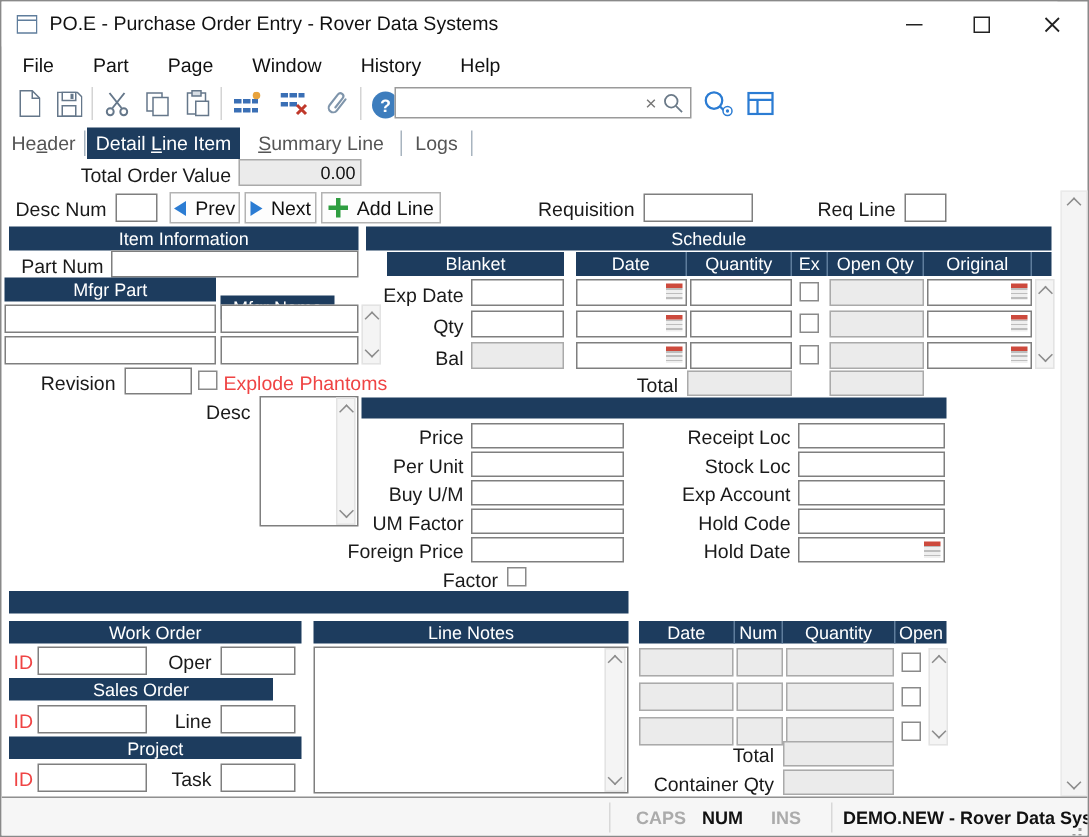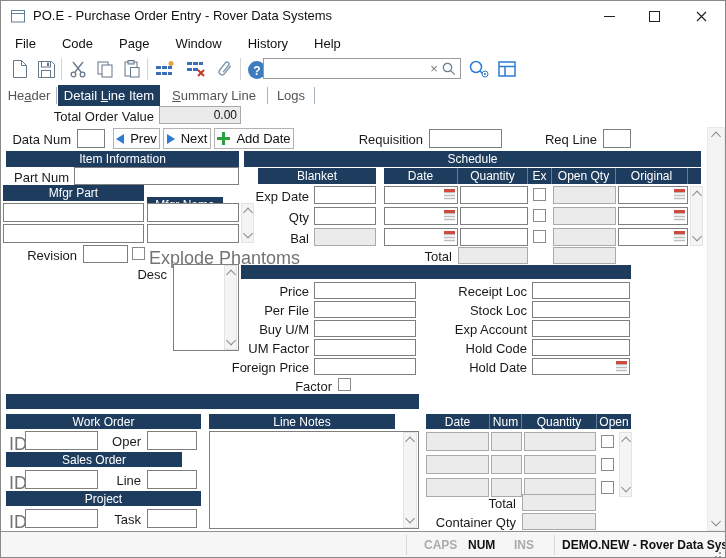--- a/index.html
+++ b/index.html
@@ -1,21 +1,21 @@
 <!DOCTYPE html>
 <html style="--header_navy: #1d3c5e; --accent_blue: #2b7cd3; --add_green: #2f9e41; --calendar_red: #cd4a3d; --disabled_grey: #ebebeb;"><head>
 <meta charset="utf-8">
 <style>
   html,body{margin:0;padding:0;background:#cfcfcf;}
   .win{position:relative;width:726px;height:558px;background:#fff;border:1px solid #898989;
        box-sizing:border-box;font-family:"Liberation Sans",sans-serif;overflow:hidden;}
   .abs{position:absolute;}
   
   .lbr{position:absolute;white-space:nowrap;font-size:13px;color:#1a1a1a;}
-  .lbl{position:absolute;white-space:nowrap;font-size:18px;color:#737373;}
+  .lbl{position:absolute;white-space:nowrap;font-size:13px;color:#ef4444;}
   
   .navy{position:absolute;background:var(--header_navy);color:#fff;font-size:12px;
         display:flex;align-items:center;justify-content:center;white-space:nowrap;}
   .navyrow{position:absolute;background:var(--header_navy);display:flex;}
   .navyrow .cell{color:#fff;font-size:12px;display:flex;align-items:center;justify-content:center;
         border-right:1px solid #5f7d9c;box-sizing:border-box;white-space:nowrap;}
   .navyrow .cell:last-child{border-right:none;}
   
   .fld{position:absolute;border:1px solid #7f7f7f;background:#fff;box-sizing:border-box;
        font:12px "Liberation Sans",sans-serif;padding:0 3px;color:#111;}
@@ -93,21 +93,21 @@
       </div>
     <div class="wbtn" style="left:676px;width:48px">
       <svg width="11" height="11">
           <path d="M1 1l9 9M10 1l-9 9" stroke="#222" stroke-width="1.2"></path>
         </svg>
     </div>
   </div>
 
   <div class="menubar">
     <span>File</span>
-    <span>Code</span>
+    <span>Part</span>
     <span>Page</span>
     <span>Window</span>
     <span>History</span>
     <span>Help</span>
   </div>
 
   <div class="tbtn" style="left:6px">
     <svg width="16" height="18" viewBox="0 0 16 18">
       <path d="M2.5 .5h8l5 5v12h-13z" fill="#fff" stroke="#65778a"></path>
         <path d="M10.5 .5v5h5" fill="none" stroke="#65778a"></path>
@@ -213,33 +213,33 @@
     <div class="tab active" style="left:57px;width:102px">Detail <u>L</u>ine Item</div>
     <div class="tab" style="left:161px;width:104px"><u>S</u>ummary Line Item</div>
     <div class="tabsep" style="left:266px"></div>
     <div class="tab" style="left:268px;width:44px">Lo<u>g</u>s</div>
     <div class="tabsep" style="left:313px"></div>
   </div>
 
   <div class="lbr" style="right:571px;top:108px">Total Order Value</div>
   <input class="fld dis" style="left: 158px; top: 105px; width: 82px; height: 18px; text-align: right;" value="0.00">
 
-  <div class="lbr" style="right:654px;top:131px">Data Num</div>
+  <div class="lbr" style="right:654px;top:131px">Desc Num</div>
   <input class="fld" style="left: 76px; top: 128px; width: 28px; height: 19px;" value="">
   <button class="btn" style="left:112px;top:127px;width:47px;height:21px">
     <span class="tri-l"></span>
       <span>Prev</span>
   </button>
   <button class="btn" style="left:162px;top:127px;width:48px;height:21px">
     <span class="tri-r"></span>
       <span>Next</span>
   </button>
   <button class="btn" style="left:213px;top:127px;width:80px;height:21px">
     <span class="plus"></span>
-      <span>Add Date</span>
+      <span>Add Line</span>
   </button>
   <div class="lbr" style="right:302px;top:131px">Requisition</div>
   <input class="fld" style="left: 428px; top: 128px; width: 73px; height: 19px;" value="">
   <div class="lbr" style="right:128px;top:131px">Req Line</div>
   <input class="fld" style="left: 602px; top: 128px; width: 28px; height: 19px;" value="">
 
   <div class="navy" style="left:5px;top:150px;width:233px;height:16px">Item Information</div>
   <div class="lbr" style="right:656px;top:169px">Part Num</div>
   <input class="fld" style="left: 73px; top: 166px; width: 165px; height: 18px;" value="">
 
@@ -320,21 +320,21 @@
   </div>
 
   <div class="lbr" style="right:273px;top:248px">Total</div>
   <input class="fld dis" style="left: 457px; top: 246px; width: 70px; height: 17px;">
   <input class="fld dis" style="left: 552px; top: 246px; width: 63px; height: 17px;">
 
   <div class="navy" style="left:240px;top:264px;width:390px;height:14px"></div>
 
   <div class="lbr" style="right:416px;top:283px">Price</div>
   <input class="fld" style="left: 313px; top: 281px; width: 102px; height: 17px;">
-  <div class="lbr" style="right:416px;top:302px">Per File</div>
+  <div class="lbr" style="right:416px;top:302px">Per Unit</div>
   <input class="fld" style="left: 313px; top: 300px; width: 102px; height: 17px;">
   <div class="lbr" style="right:416px;top:321px">Buy U/M</div>
   <input class="fld" style="left: 313px; top: 319px; width: 102px; height: 17px;">
   <div class="lbr" style="right:416px;top:340px">UM Factor</div>
   <input class="fld" style="left: 313px; top: 338px; width: 102px; height: 17px;">
   <div class="lbr" style="right:416px;top:359px">Foreign Price</div>
   <input class="fld" style="left: 313px; top: 357px; width: 102px; height: 17px;">
   <div class="lbr" style="right:393px;top:378px">Factor</div>
   <span class="cb" style="left:337px;top:377px"></span>
 
@@ -364,21 +364,21 @@
   <input class="fld" style="left: 24px; top: 469px; width: 73px; height: 19px;">
   <div class="lbr" style="right:584px;top:472px">Line</div>
   <input class="fld" style="left: 146px; top: 469px; width: 50px; height: 19px;">
 
   <div class="navy" style="left:5px;top:490px;width:195px;height:15px">Project</div>
   <div class="lbl" style="left:8px;top:511px">ID</div>
   <input class="fld" style="left: 24px; top: 508px; width: 73px; height: 19px;">
   <div class="lbr" style="right:584px;top:511px">Task</div>
   <input class="fld" style="left: 146px; top: 508px; width: 50px; height: 19px;">
 
-  <div class="navy" style="left:208px;top:413px;width:186px;height:15px">Line Notes</div>
+  <div class="navy" style="left:208px;top:413px;width:210px;height:15px">Line Notes</div>
   <textarea class="txa" style="left: 208px; top: 430px; width: 210px; height: 98px;"></textarea>
   <div class="sbar" style="left:402px;top:431px;width:14px;height:96px">
     <span class="chu"></span>
       <span class="chd"></span>
   </div>
 
   <div class="navyrow" style="left:425px;top:413px;width:205px;height:15px">
     <div class="cell" style="width:64px">Date</div>
     <div class="cell" style="width:32px">Num</div>
     <div class="cell" style="width:75px">Quantity</div>

